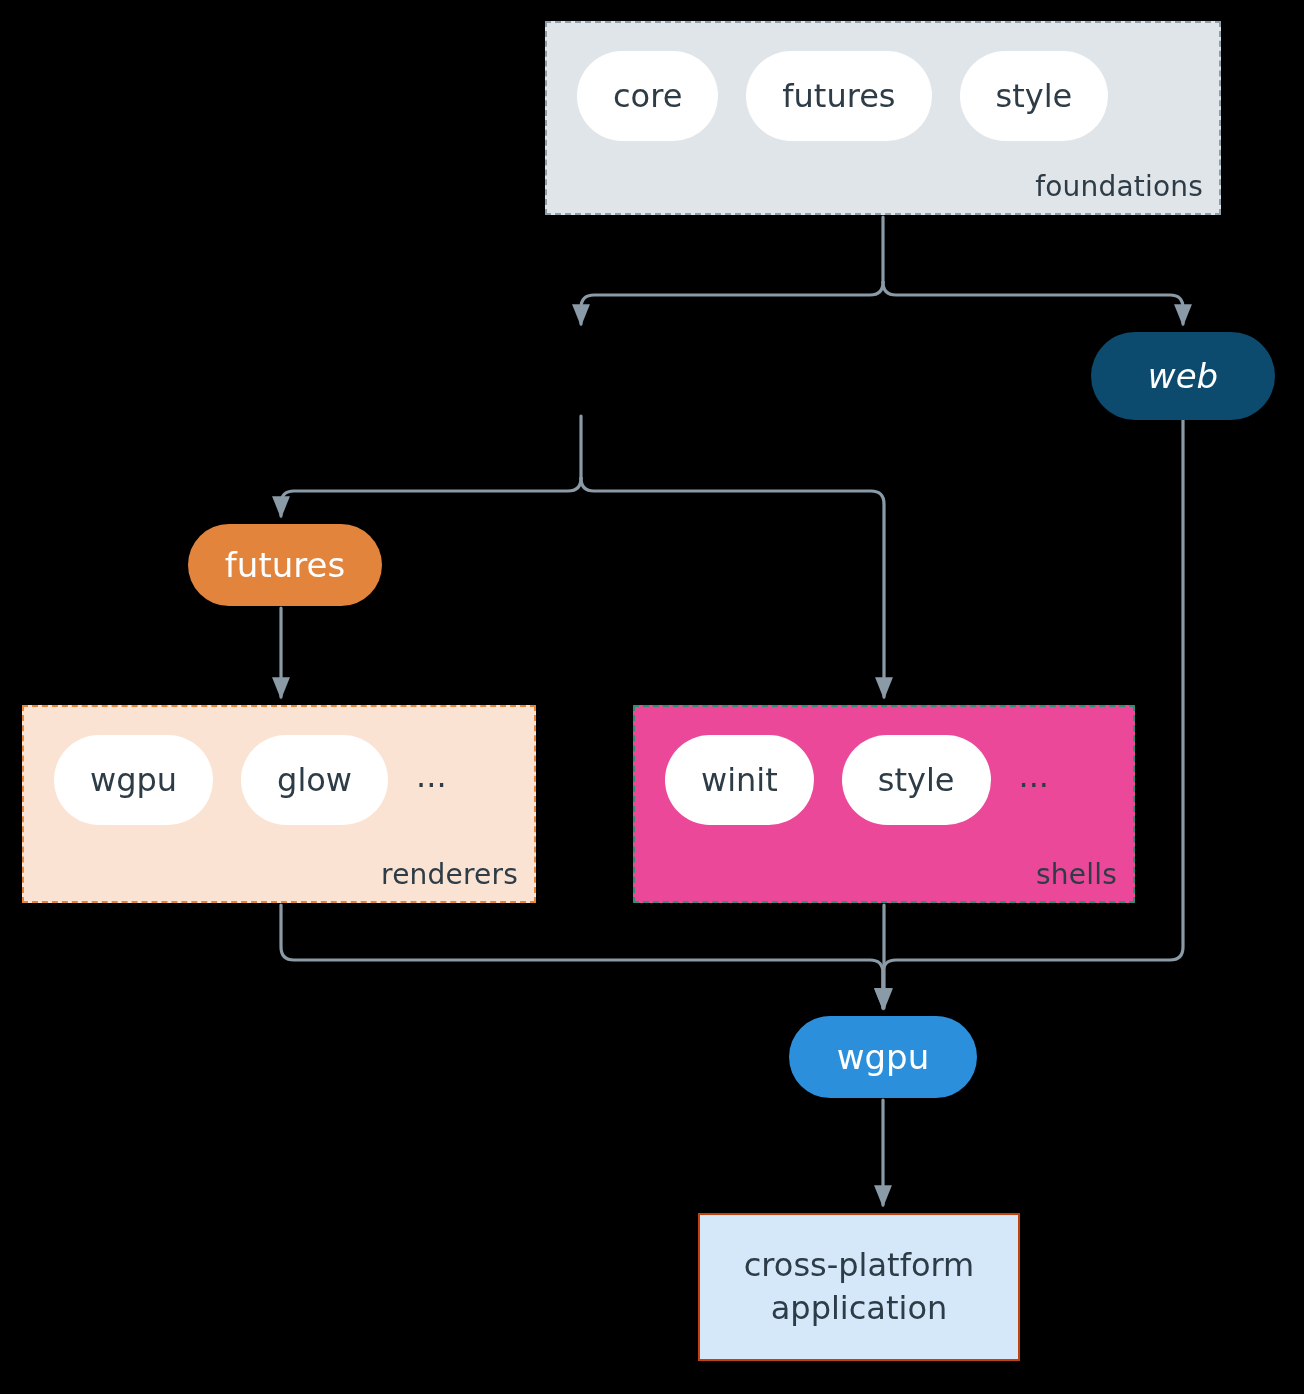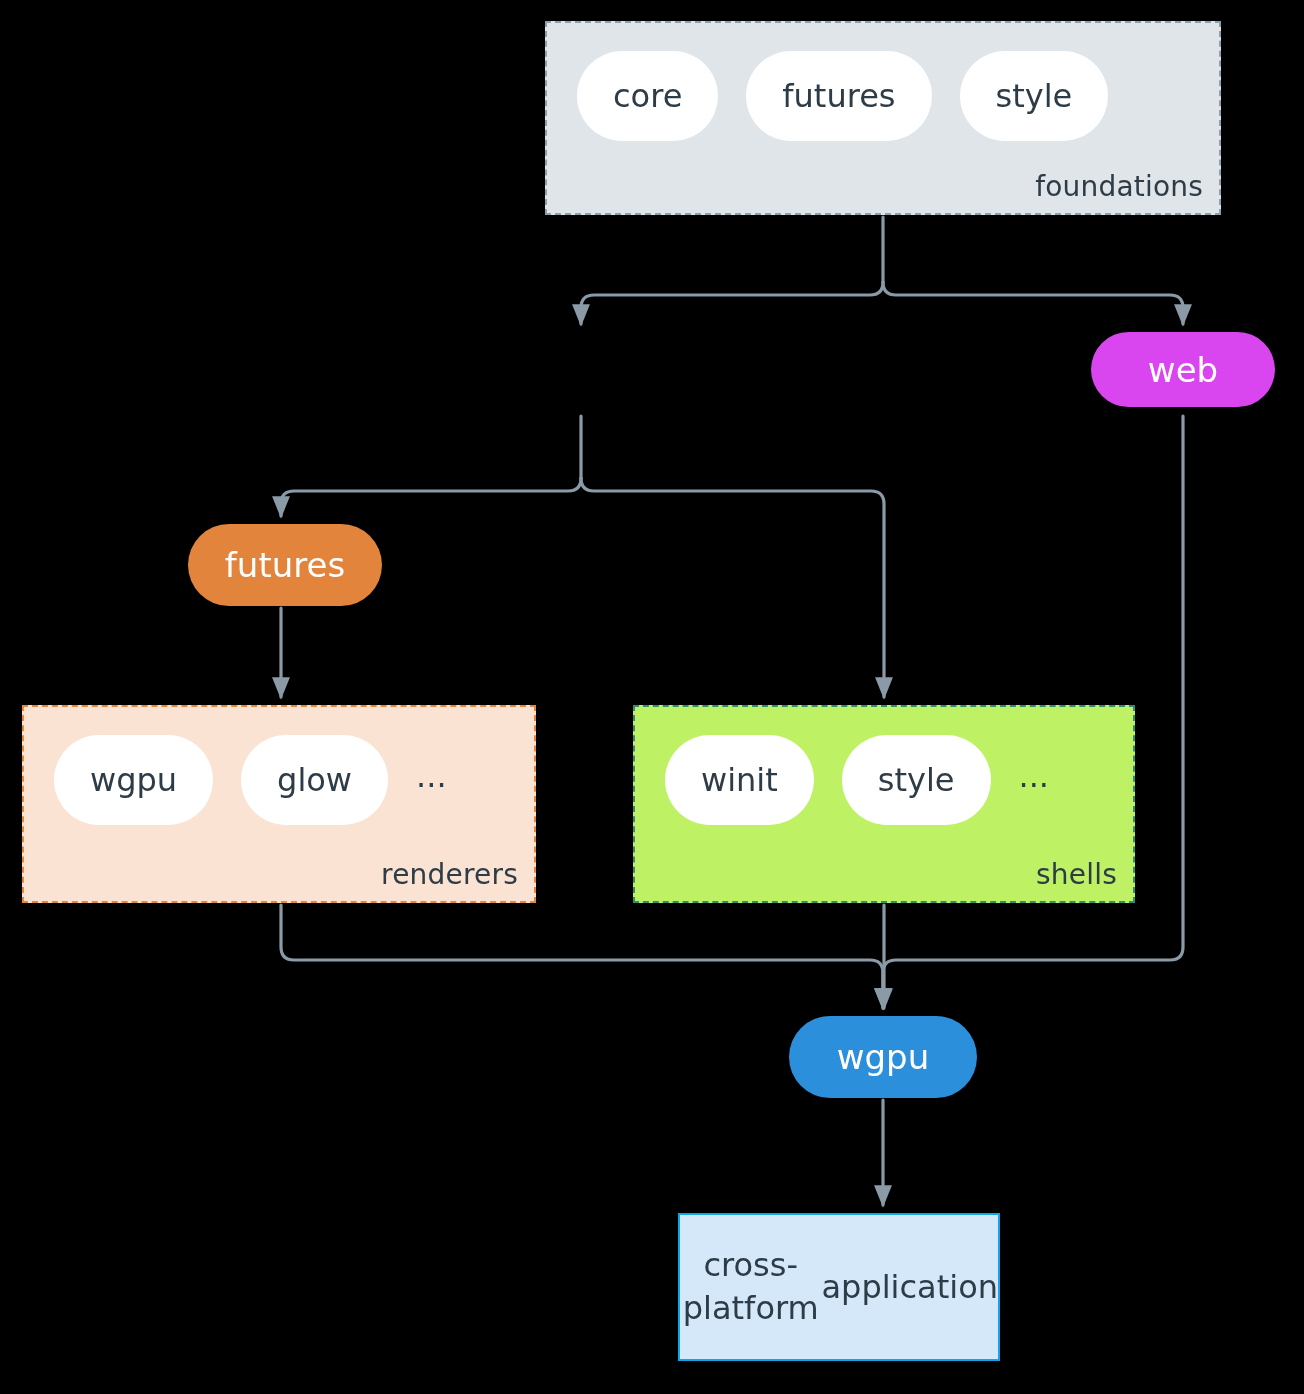--- a/index.html
+++ b/index.html
@@ -56,21 +56,21 @@
   }
   #cluster-renderers {
     left: 22px; top: 705px;
     width: 514px; height: 198px;
     background: #fbe3d3;
     border: 2px dashed #e8873a;
   }
   #cluster-shells {
     left: 633px; top: 705px;
     width: 502px; height: 198px;
-    background: #bef264;
+    background: #ec4899;
     border: 2px dashed #2f8f75;
     padding-left: 37px;
   }
 
   
   .leaf {
     background: #ffffff;
     border-radius: 60px;
     height: 90px;
     display: flex;
@@ -101,44 +101,45 @@
     white-space: nowrap;
     box-sizing: border-box;
   }
   #node-native {
     left: 487px; top: 332px;
     width: 188px; height: 82px;
     background: #6159f5;
   }
   #node-web {
     left: 1091px; top: 332px;
-    width: 184px; height: 75px;
-    background: #d946ef;
+    width: 184px; height: 88px;
+    background: #0c4a6e;
+    font-style: italic;
   }
   #node-graphics {
     left: 188px; top: 524px;
     width: 194px; height: 82px;
     background: #e2843c;
   }
   #node-iced {
     left: 789px; top: 1016px;
     width: 188px; height: 82px;
     background: #2b8fdb;
   }
 
   
   #node-app {
     position: absolute;
-    left: 678px; top: 1213px;
+    left: 698px; top: 1213px;
     width: 322px; height: 148px;
     background: #d4e8fa;
-    border: 2px solid #0ea5e9;
-    box-sizing: border-box;
-    display: flex;
-    flex-direction: row;
+    border: 2px solid #c2410c;
+    box-sizing: border-box;
+    display: flex;
+    flex-direction: column;
     align-items: center;
     justify-content: center;
     font-size: 32px;
     color: #2d3c46;
     line-height: 1.34;
     text-align: center;
   }
 </style>
 </head>
 <body>

